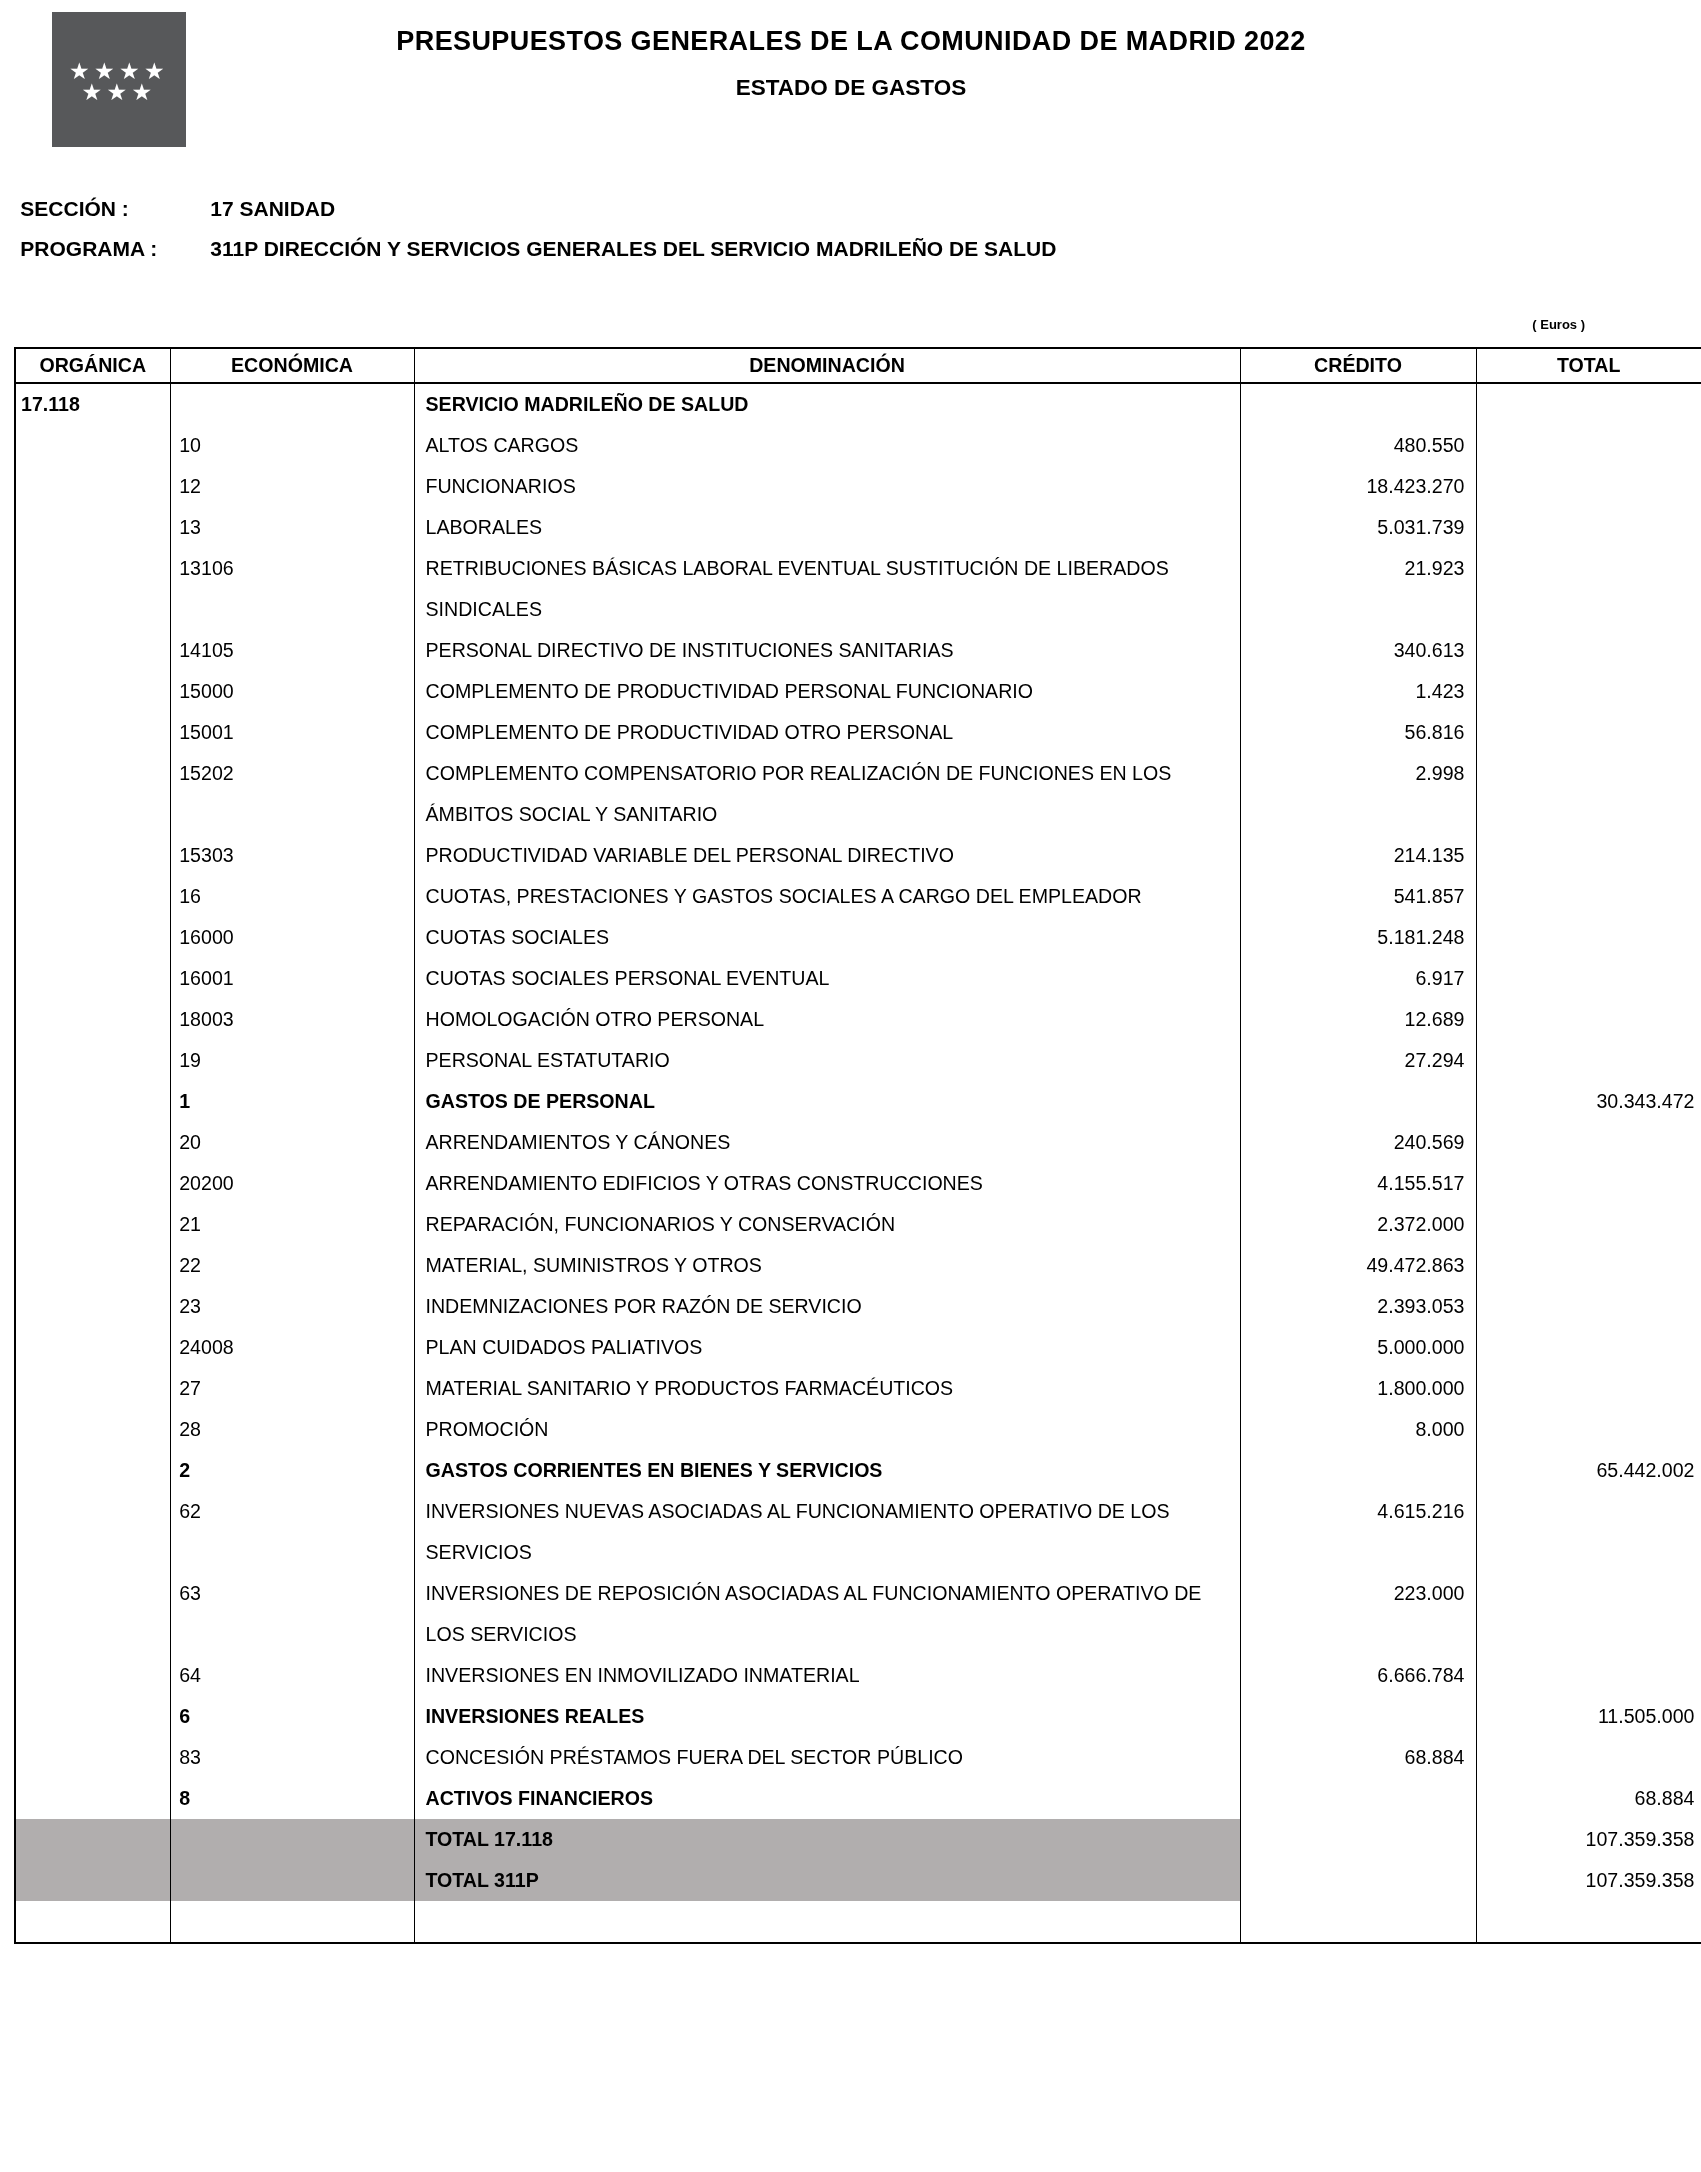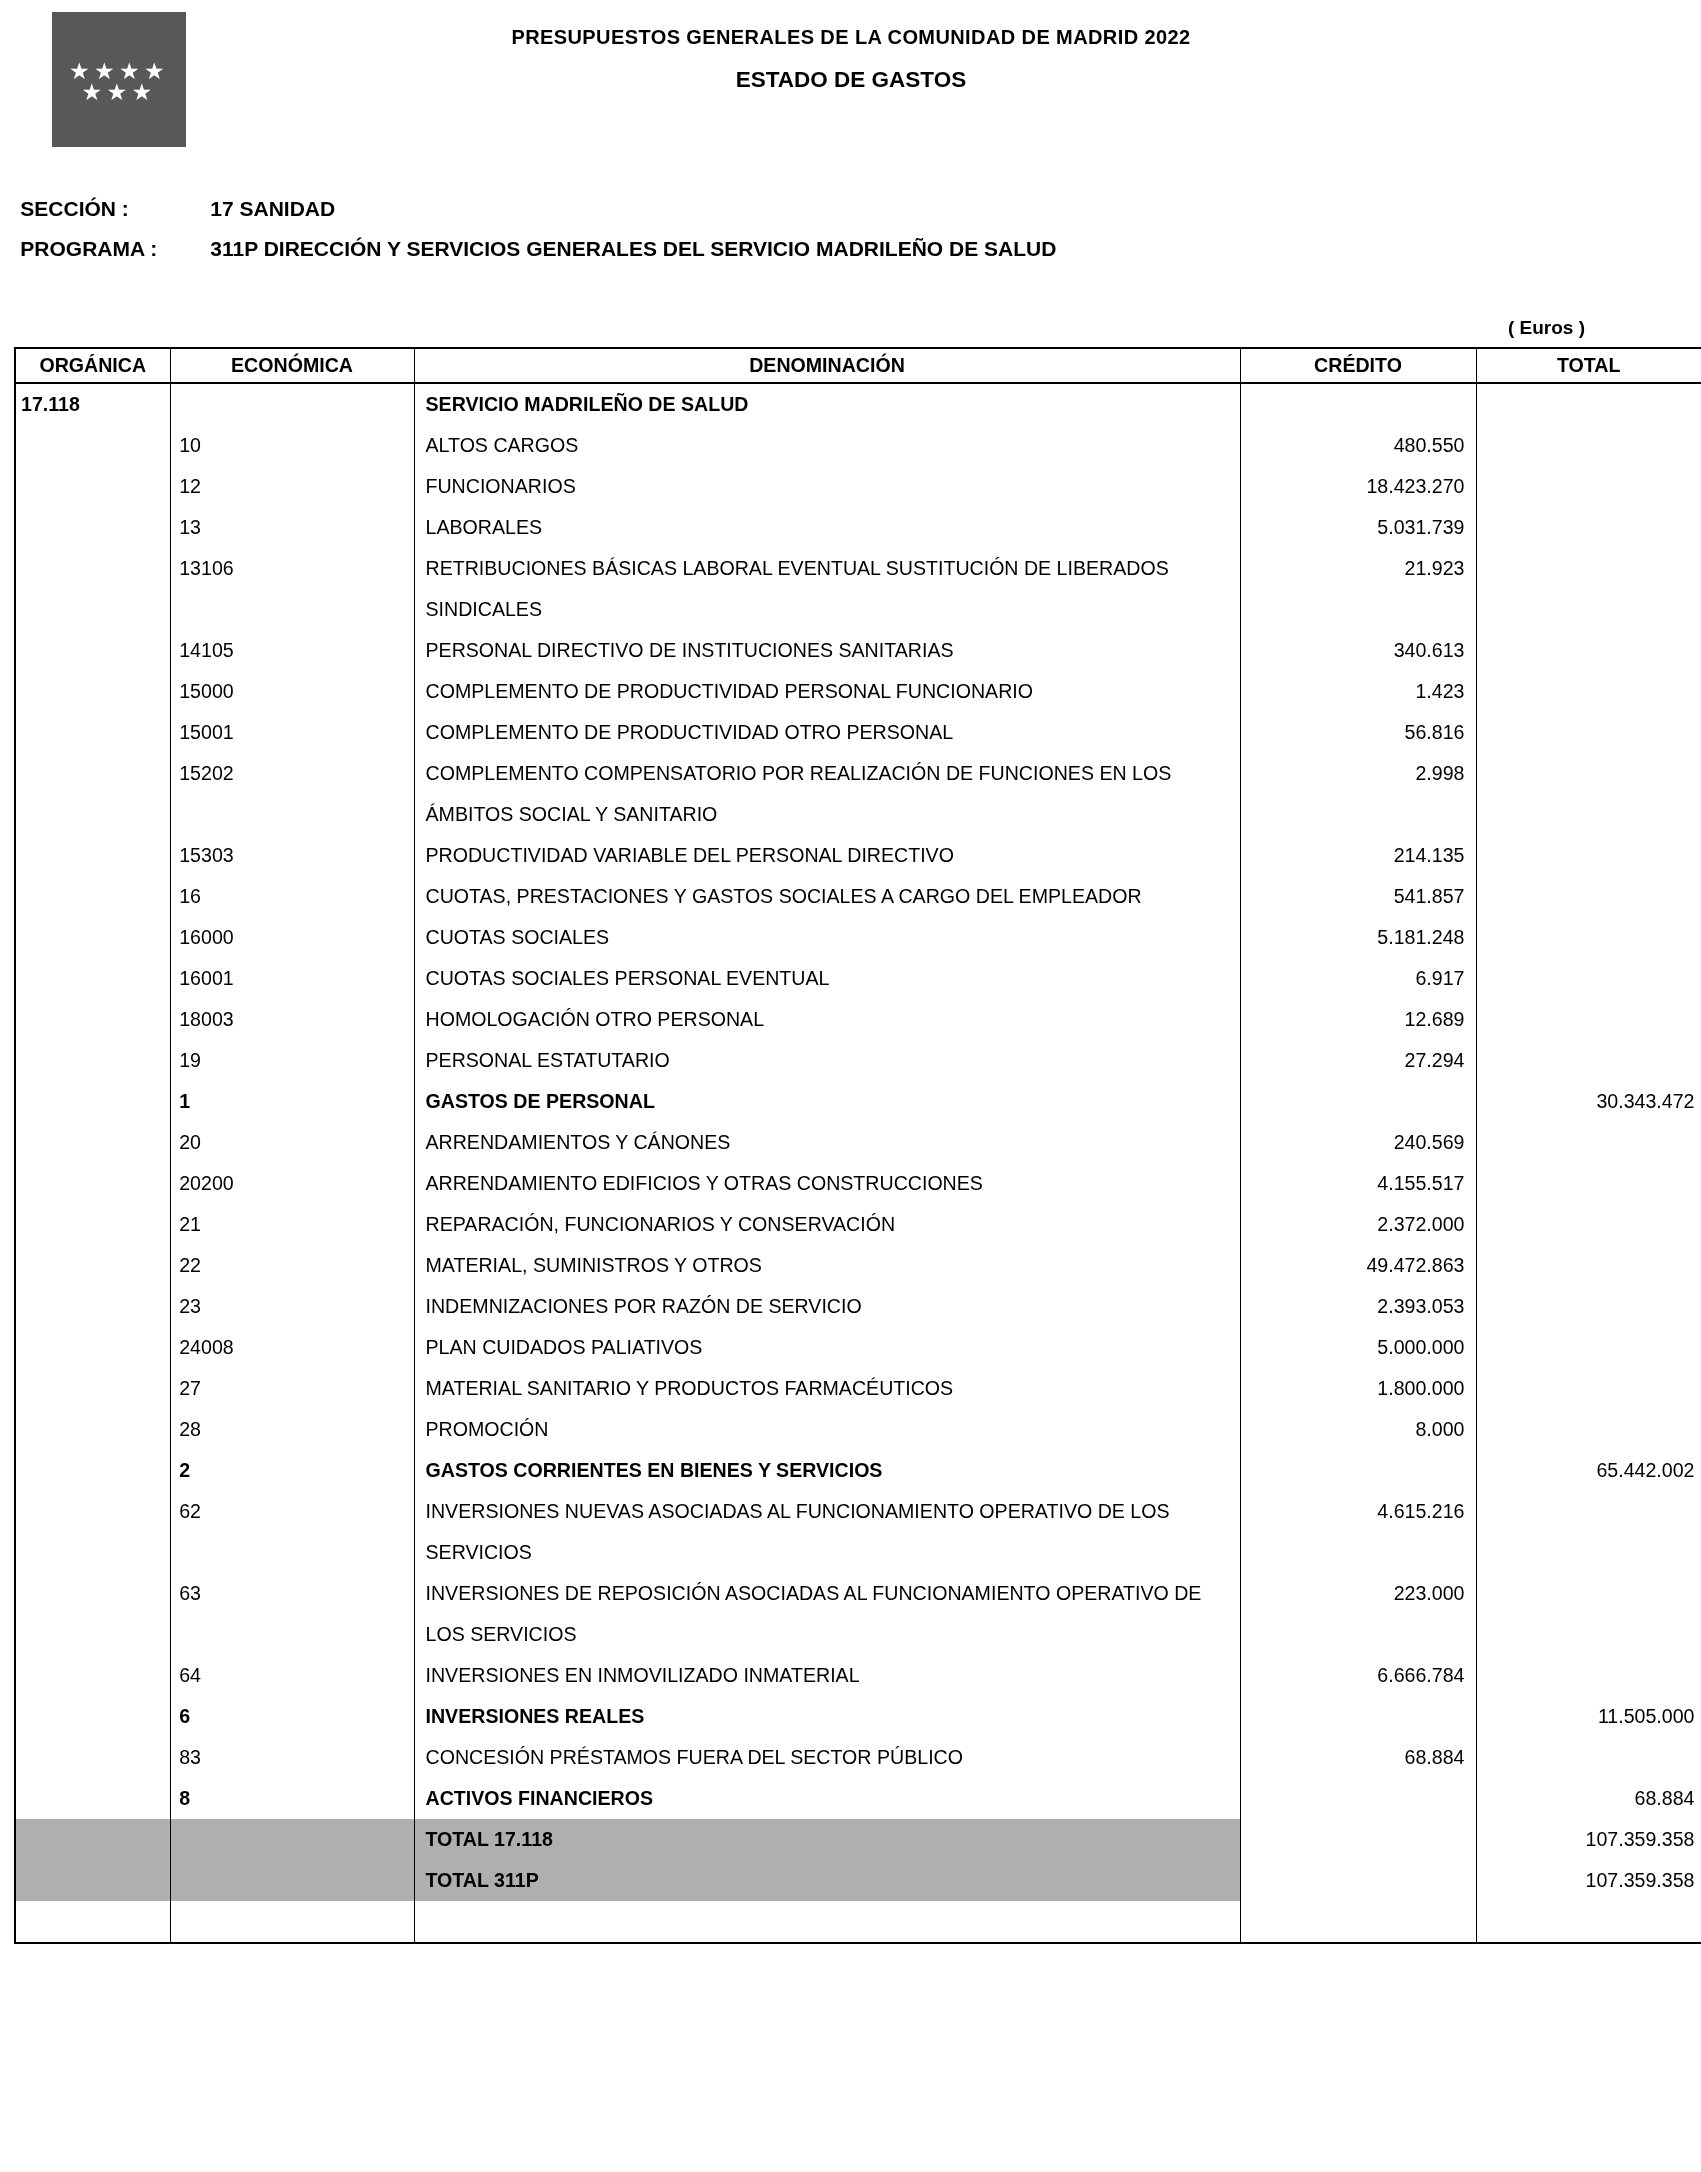--- a/index.html
+++ b/index.html
@@ -24,31 +24,31 @@
     font-family:"DejaVu Sans",sans-serif;
   }
   .logo-stars .r1 { font-size:23px; letter-spacing:4.4px; line-height:25px; }
   .logo-stars .r2 { font-size:23px; letter-spacing:4.4px; line-height:22px; margin-top:-2.9px; }
 
   
   .doc-title {
     position:absolute; top:26px; left:0; width:1702px;
     text-align:center; font-weight:700;
   }
-  .doc-title .title { font-size:20px; letter-spacing:0.4px; }
+  .doc-title .title { font-size:27px; letter-spacing:0.4px; }
   .doc-title .subtitle { font-size:22.5px; margin-top:18px; }
 
   
   .meta { position:absolute; left:20.3px; top:189px; font-size:21px; font-weight:700; }
   .meta-row { display:flex; line-height:40px; }
   .meta-label { width:190px; flex:0 0 190px; }
   .meta-value { white-space:nowrap; }
 
   
-  .euros { position:absolute; top:317px; right:117px; font-size:19px; font-weight:700; }
+  .euros { position:absolute; top:317px; right:117px; font-size:13px; font-weight:700; }
 
   
   .budget {
     position:absolute; left:14px; top:347px;
     width:1686px;
     border-collapse:collapse; table-layout:fixed;
     border:2.2px solid #000;
   }
   .budget th {
     font-size:19.6px; font-weight:700; text-align:center; vertical-align:middle;

